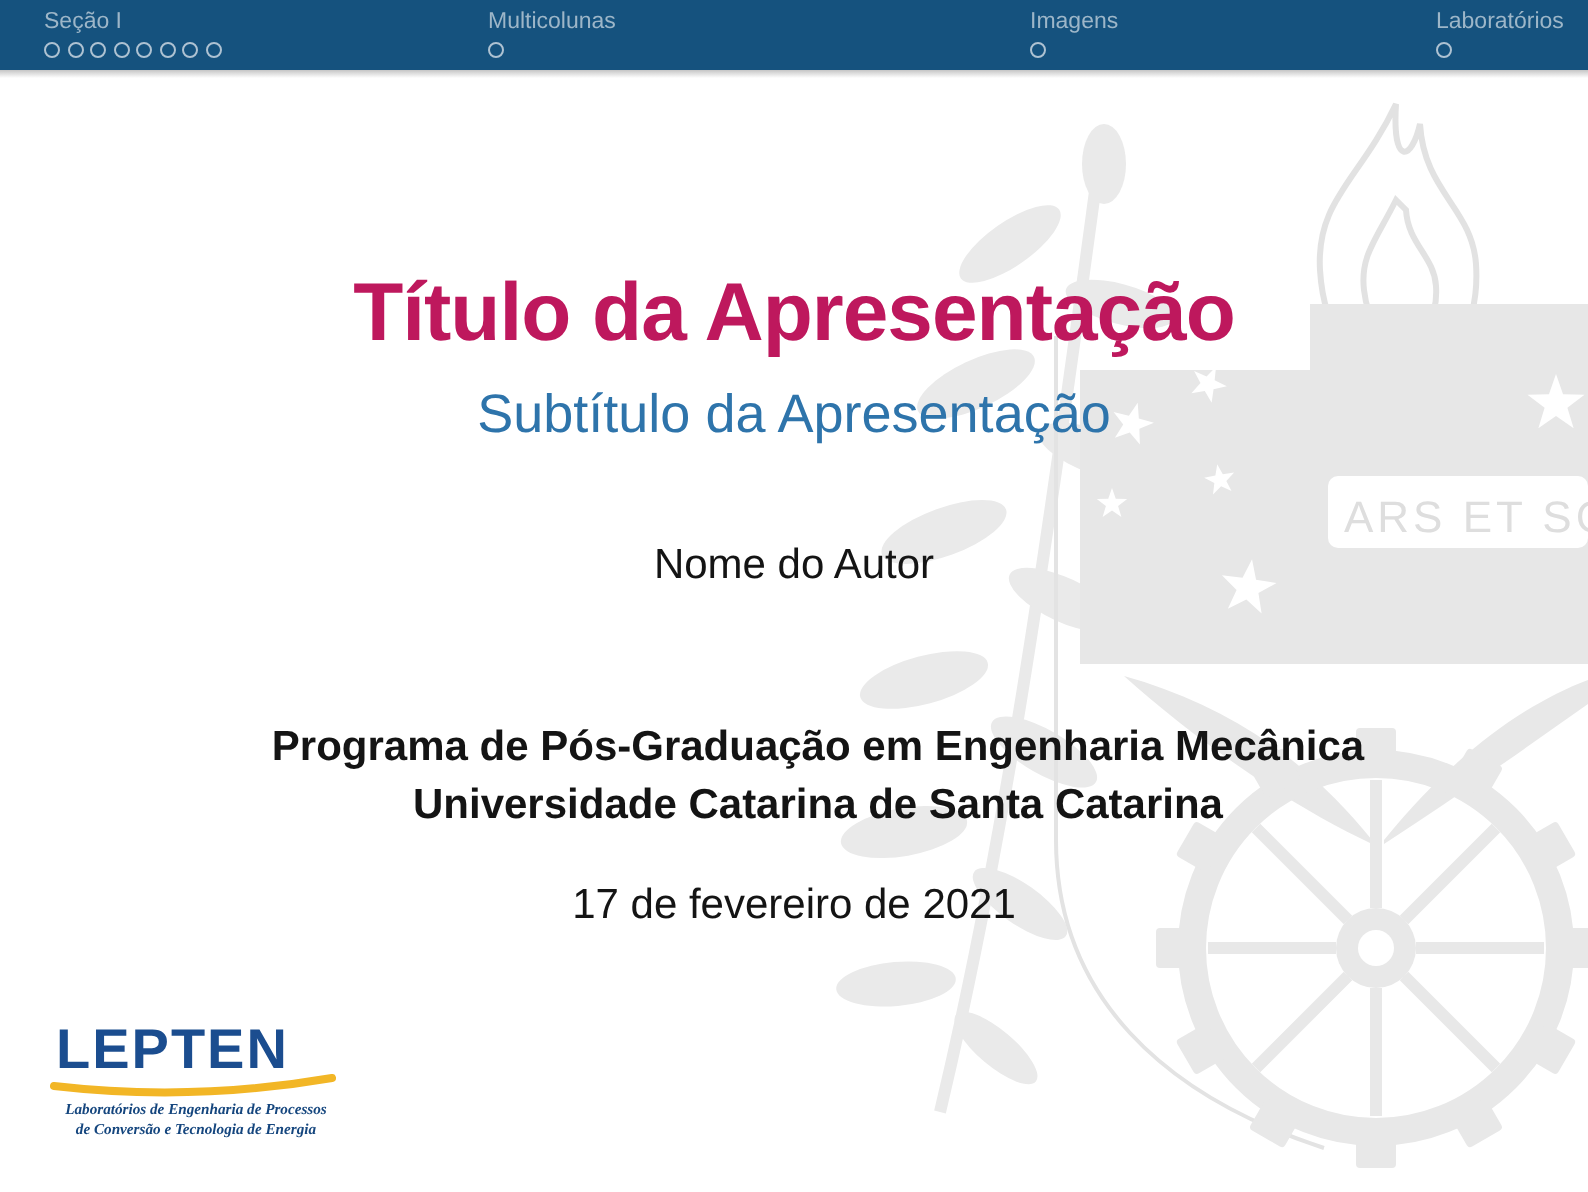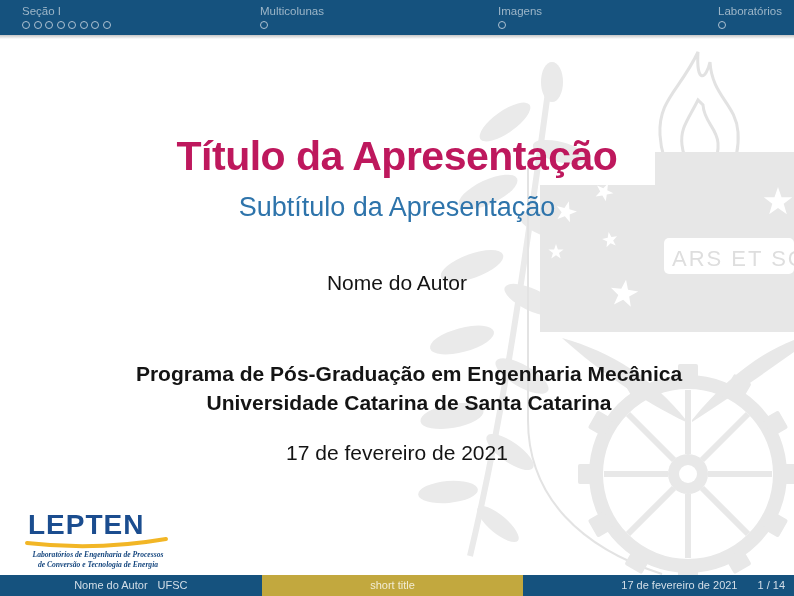--- a/index.html
+++ b/index.html
@@ -139,25 +139,25 @@
         <circle r="9" fill="#ffffff"></circle>
       </g>
     </g>
   </svg>
 
   <div id="headbar">
     <div class="nav-sec" style="left:22px">
       <span class="nav-label">Seção I</span>
       <div class="dot-row"><span class="mini-dot"></span><span class="mini-dot"></span><span class="mini-dot"></span><span class="mini-dot"></span><span class="mini-dot"></span><span class="mini-dot"></span><span class="mini-dot"></span><span class="mini-dot"></span></div>
     </div>
-    <div class="nav-sec" style="left:260px">
+    <div class="nav-sec" style="left:244px">
       <span class="nav-label">Multicolunas</span>
       <div class="dot-row"><span class="mini-dot"></span></div>
     </div>
-    <div class="nav-sec" style="left:498px">
+    <div class="nav-sec" style="left:515px">
       <span class="nav-label">Imagens</span>
       <div class="dot-row"><span class="mini-dot"></span></div>
     </div>
     <div class="nav-sec" style="left:718px">
       <span class="nav-label">Laboratórios</span>
       <div class="dot-row"><span class="mini-dot"></span></div>
     </div>
   </div>
   <div id="headshadow"></div>
 
@@ -170,25 +170,14 @@
   </div>
   <div id="date" class="centerline">17 de fevereiro de 2021</div>
 
   <svg id="lepten-logo" width="148" height="66" viewBox="0 0 148 66" xmlns="http://www.w3.org/2000/svg">
     <text x="4" y="30" font-family="Liberation Sans, sans-serif" font-weight="bold" font-size="28" letter-spacing="1" fill="#1b4d8f">LEPTEN</text>
     <path d="M3,39 Q72,47 142,35" stroke="#f2b626" stroke-width="4" fill="none" stroke-linecap="round"></path>
     <text x="74" y="53" text-anchor="middle" font-family="Liberation Serif, serif" font-style="italic" font-weight="bold" font-size="7.6" fill="#15467e">Laboratórios de Engenharia de Processos</text>
     <text x="74" y="63" text-anchor="middle" font-family="Liberation Serif, serif" font-style="italic" font-weight="bold" font-size="7.6" fill="#15467e">de Conversão e Tecnologia de Energia</text>
   </svg>
 
-  <div id="footbar">
-    <div class="foot-seg foot-blue seg-center">
-      <span>Nome do Autor</span><span id="foot-inst">UFSC</span>
-    </div>
-    <div class="foot-seg foot-gold">
-      <span>short title</span>
-    </div>
-    <div class="foot-seg foot-blue" id="foot-right">
-      <span>17 de fevereiro de 2021</span><span id="foot-page">1 / 14</span>
-    </div>
-  </div>
 
 </div>
 
 </body></html>

